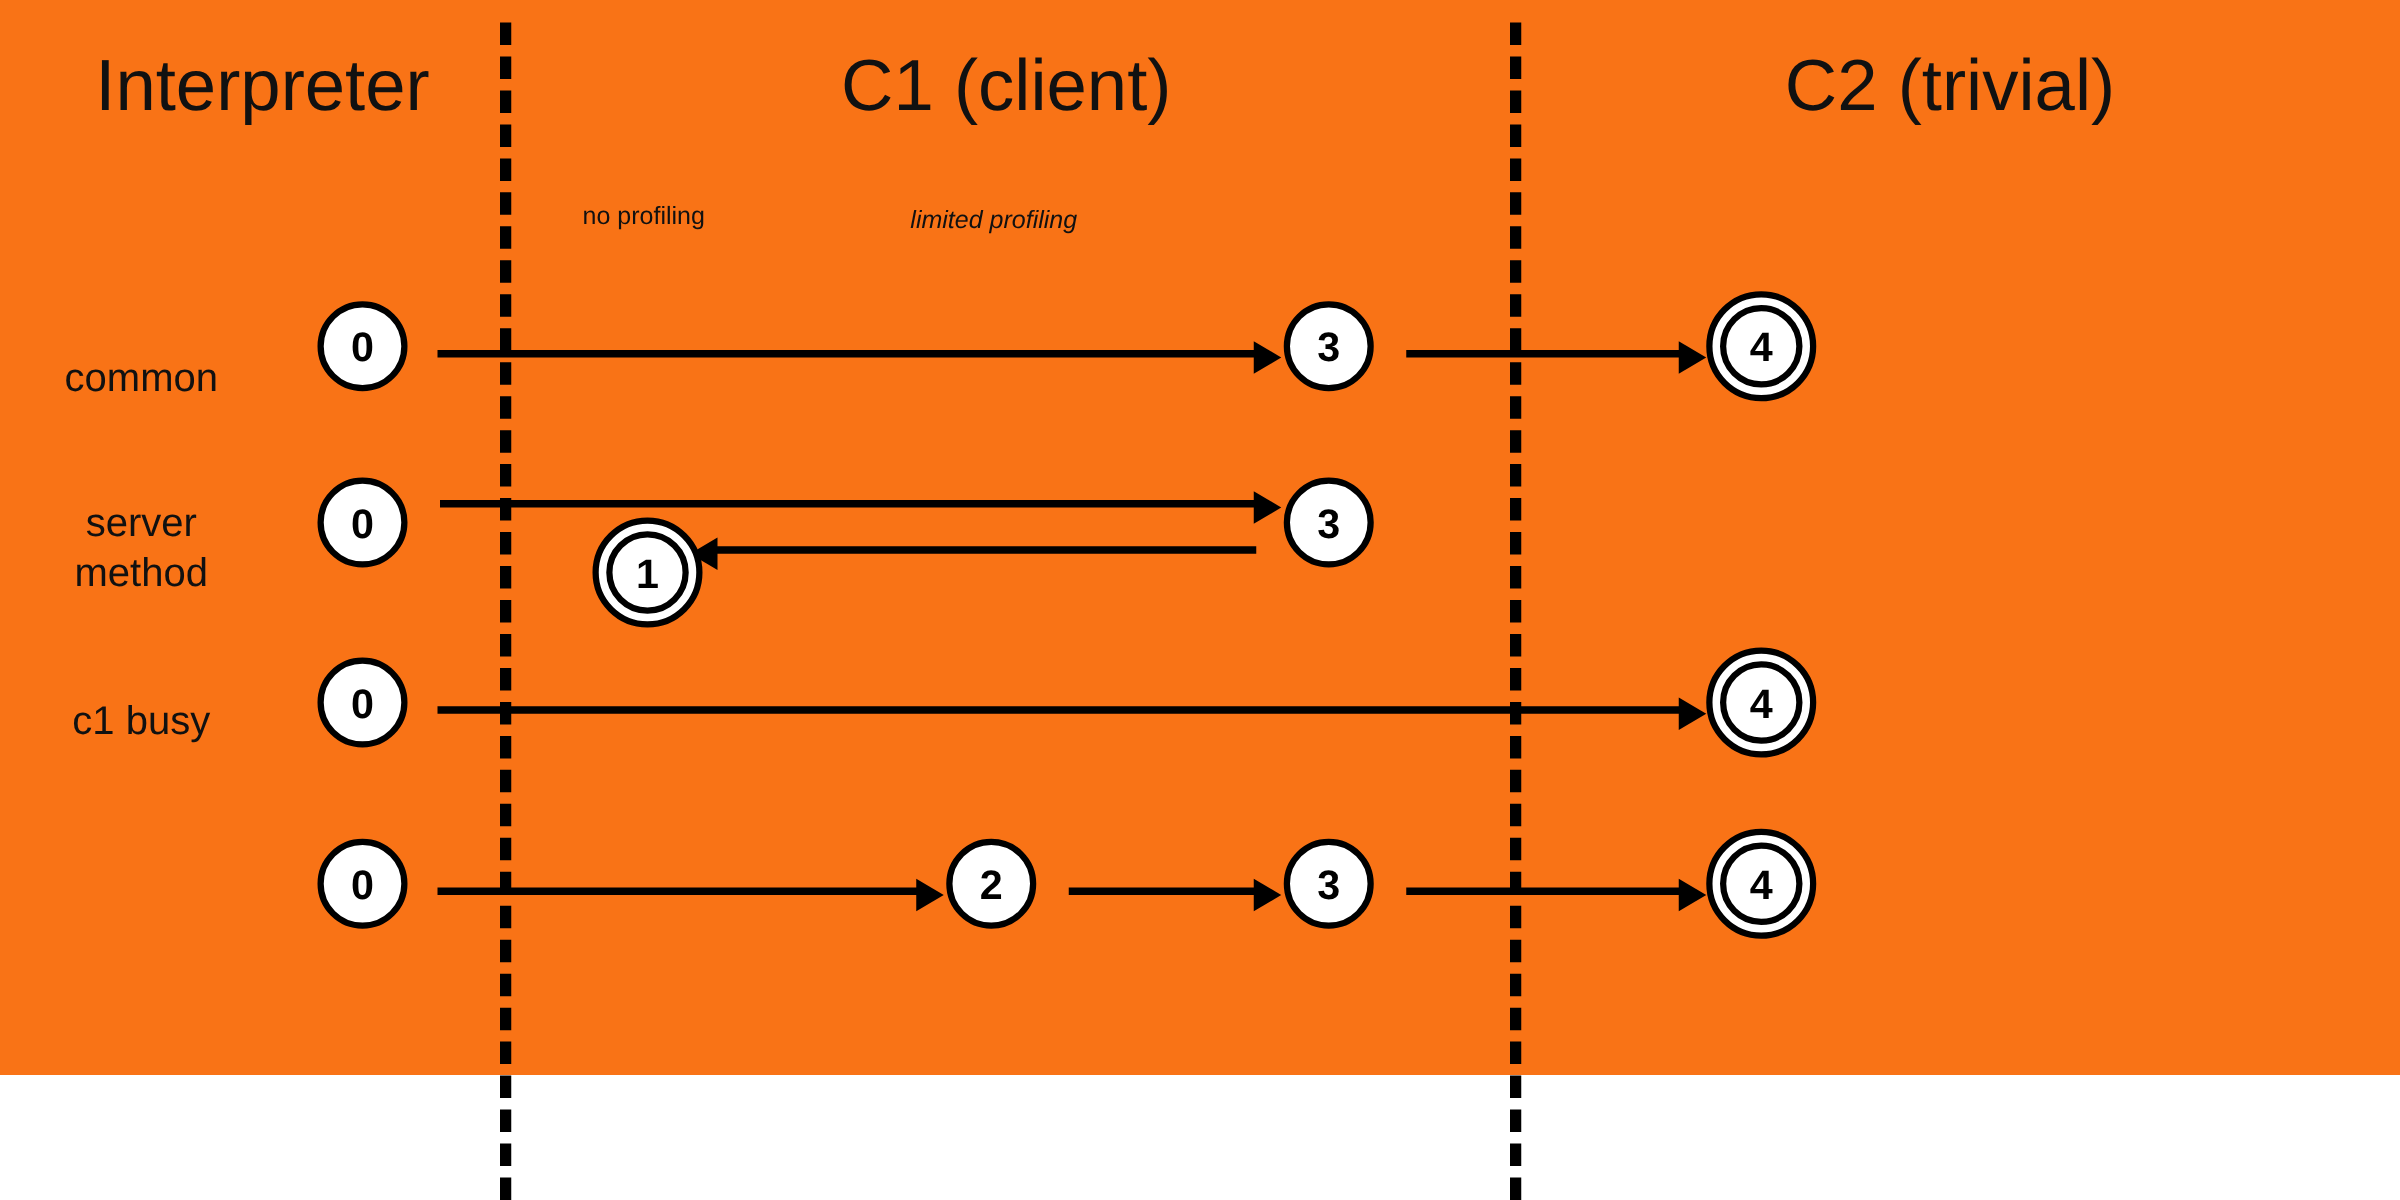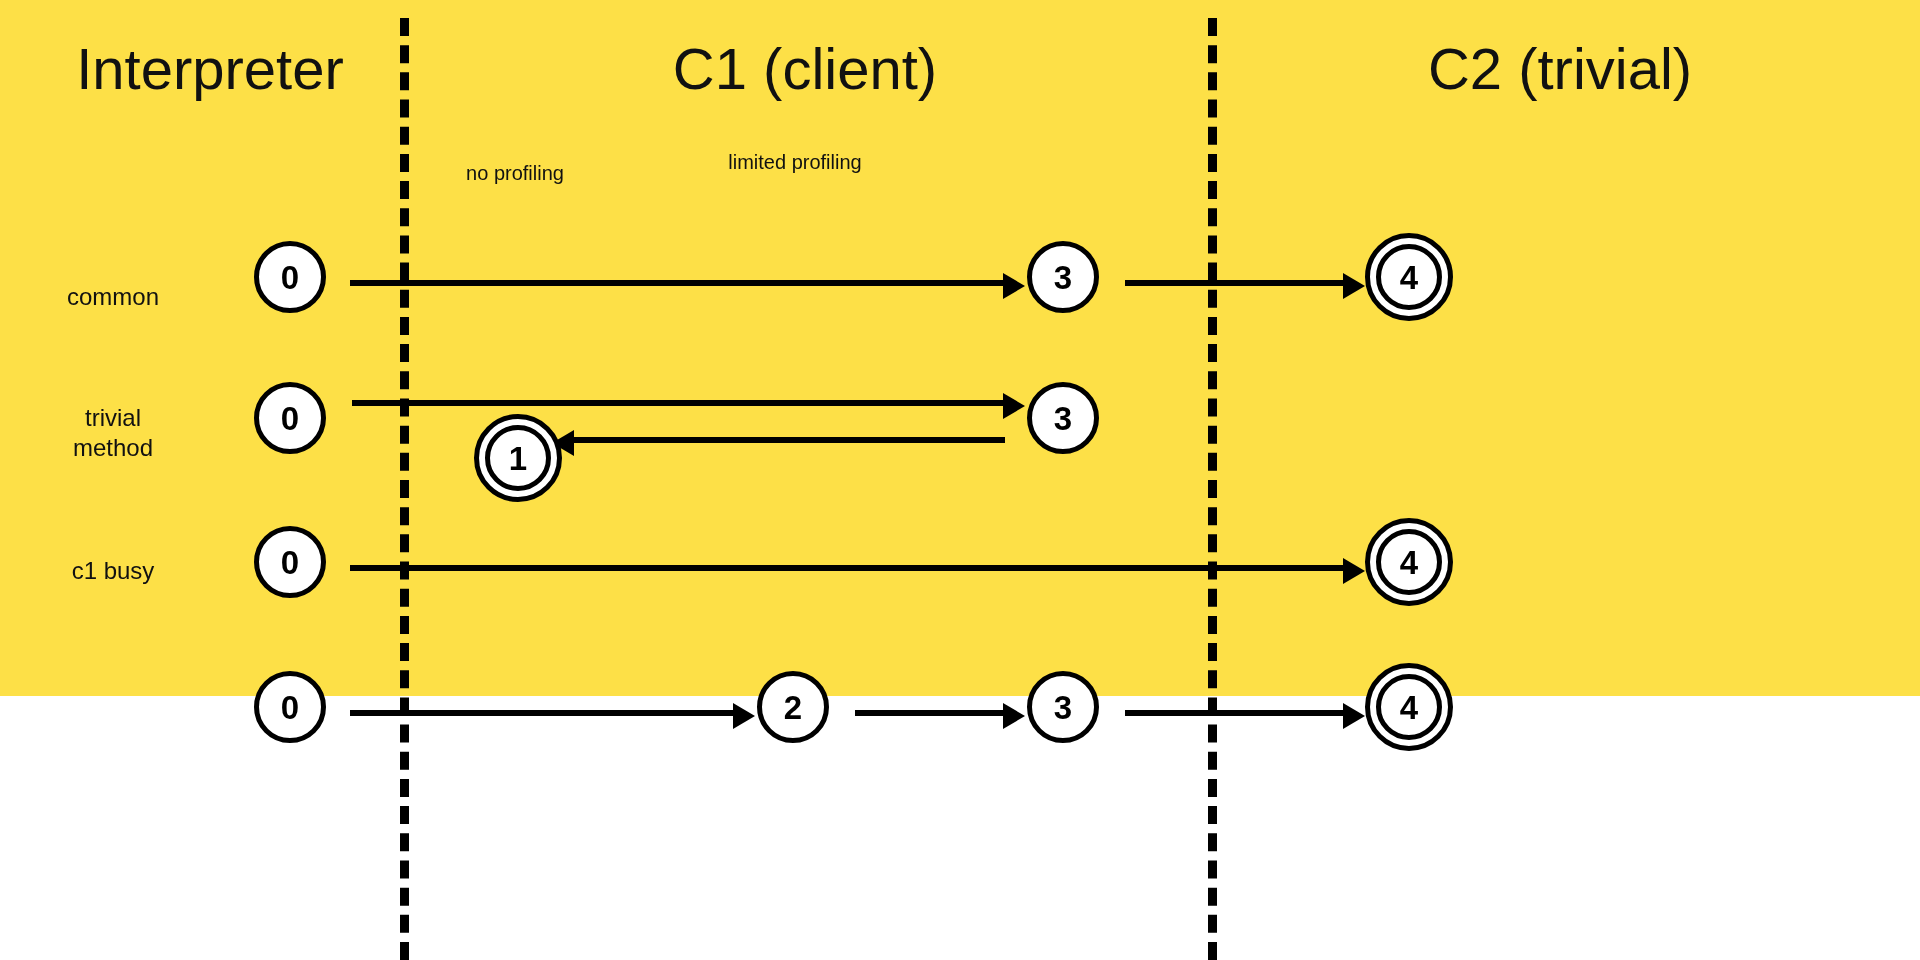--- a/index.html
+++ b/index.html
@@ -2,21 +2,21 @@
 <html><head>
 <meta charset="utf-8">
 <style>
   html,body{margin:0;padding:0;background:#ffffff;}
   body{
     width:1920px;height:960px;
     font-family:"Liberation Sans", sans-serif;
     color:#000000;
     overflow:hidden;
   }
-  #stage{position:relative;width:1920px;height:696px;background:#fde047;}
+  #stage{position:relative;width:1920px;height:860px;background:#f97316;}
 
   
   .divider{
     position:absolute;
     width:0;
     border-left:9px dashed #000;
     top:18px;
     height:942px;
   }
 
@@ -36,21 +36,21 @@
     font-size:20px;
     line-height:1;
     white-space:nowrap;
     color:#111;
     text-align:center;
   }
 
   
   .row-label{
     position:absolute;
-    font-size:24px;
+    font-size:32px;
     line-height:1.25;
     white-space:pre-line;
     color:#111;
     text-align:center;
     transform:translate(-50%,-50%);
   }
 
   
   .node{
     position:absolute;
@@ -120,21 +120,21 @@
   <div class="col-header" style="left:555px;top:40px;width:500px;">
     <span>C1 (client)</span>
   </div>
   <div class="col-header" style="left:1290px;top:40px;width:540px;">
     <span>C2 (trivial)</span>
   </div>
 
   <div class="sub-label" style="left:400px;top:163px;width:230px;">
     <span>no profiling</span>
   </div>
-  <div class="sub-label" style="left:645px;top:152px;width:300px;">
+  <div class="sub-label" style="left:645px;top:166px;width:300px;font-style:italic;">
     <span>limited profiling</span>
   </div>
 
   <div class="row-label" style="left:113px;top:282px;">
     <span>common</span>
   </div>
   <div class="arrow right" style="left:350px;top:280px;width:655px;">
     <span class="head"></span>
   </div>
   <div class="arrow right" style="left:1125px;top:280px;width:220px;">
@@ -146,21 +146,21 @@
   <div class="node" style="left:1063px;top:277px;">
     <span class="num">3</span>
   </div>
   <div class="node final" style="left:1409px;top:277px;">
     <span class="inner">
       <span class="num">4</span>
     </span>
   </div>
 
   <div class="row-label" style="left:113px;top:418px;">
-    <span>trivial
+    <span>server
 method</span>
   </div>
   <div class="arrow right" style="left:352px;top:400px;width:653px;">
     <span class="head"></span>
   </div>
   <div class="arrow left" style="left:572px;top:437px;width:433px;">
     <span class="head"></span>
   </div>
   <div class="node" style="left:290px;top:418px;">
     <span class="num">0</span>

